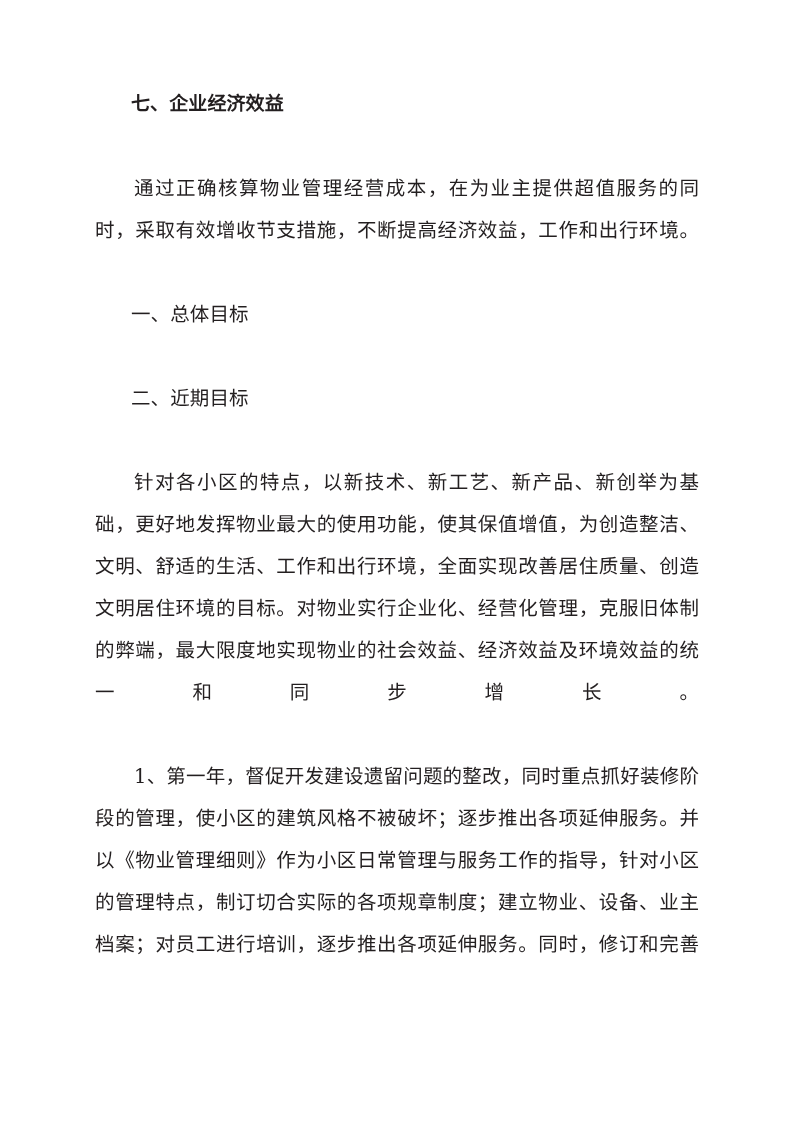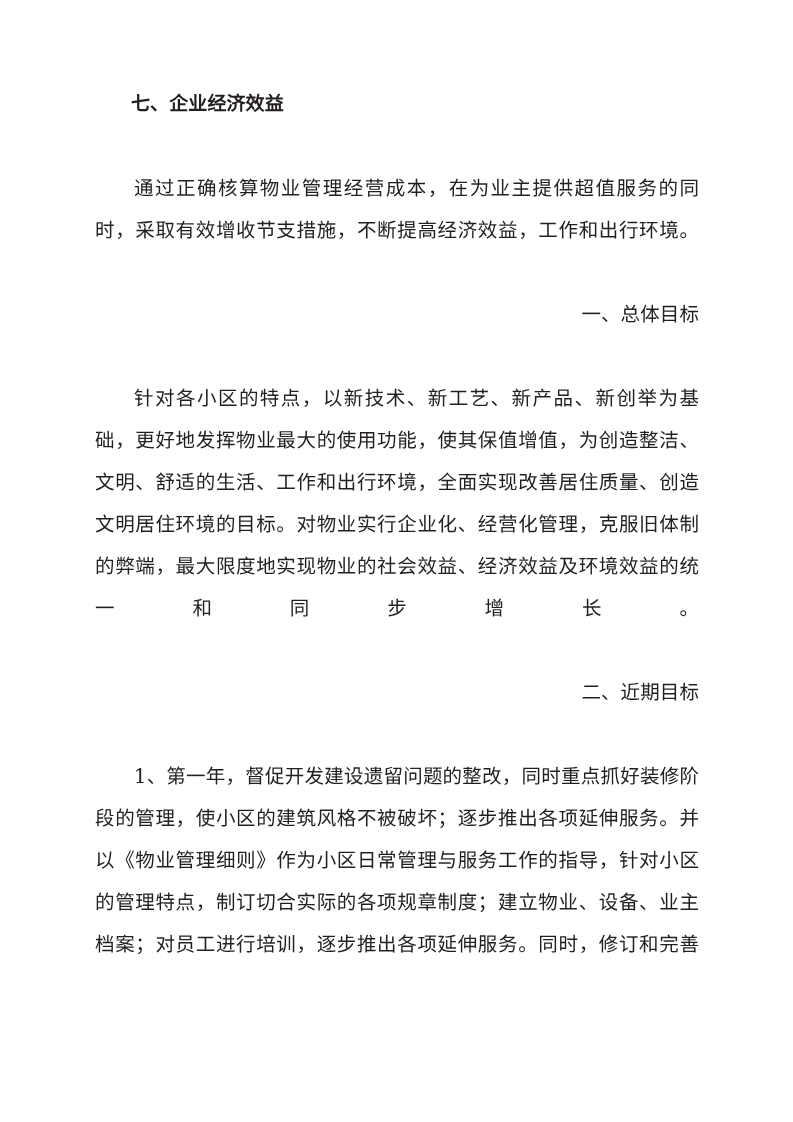--- a/index.html
+++ b/index.html
@@ -56,21 +56,21 @@
     text-indent: 0;
     font-size: 19.5px;
     line-height: 42px;
     margin: 2px 0 0 0;
   }
 
   
   .heading-sub {
     font-weight: normal;
     text-indent: 36px;
-    text-align: right;
+    text-align: left;
     line-height: 42px;
     margin: 0;
   }
 
   
   .body-para {
     text-indent: 39px;
     line-height: 42px;
     margin: 0;
   }
@@ -95,20 +95,20 @@
 <div class="page">
   <div class="content">
 
     <p class="doc-text heading-numbered">七、企业经济效益</p>
 
     <p class="doc-text body-para">通过正确核算物业管理经营成本，在为业主提供超值服务的同时，采取有效增收节支措施，不断提高经济效益，工作和出行环境。</p>
 
 
     <p class="doc-text heading-sub">一、总体目标</p>
 
+    <p class="doc-text heading-sub">二、近期目标</p>
+
     <p class="doc-text body-para">针对各小区的特点，以新技术、新工艺、新产品、新创举为基础，更好地发挥物业最大的使用功能，使其保值增值，为创造整洁、文明、舒适的生活、工作和出行环境，全面实现改善居住质量、创造文明居住环境的目标。对物业实行企业化、经营化管理，克服旧体制的弊端，最大限度地实现物业的社会效益、经济效益及环境效益的统一和同步增长。</p>
-
-    <p class="doc-text heading-sub">二、近期目标</p>
 
     <p class="doc-text list-para">1、第一年，督促开发建设遗留问题的整改，同时重点抓好装修阶段的管理，使小区的建筑风格不被破坏；逐步推出各项延伸服务。并以《物业管理细则》作为小区日常管理与服务工作的指导，针对小区的管理特点，制订切合实际的各项规章制度；建立物业、设备、业主档案；对员工进行培训，逐步推出各项延伸服务。同时，修订和完善各项管理规章制度，使之趋于科学化、合理化。</p>
 
   </div>
 </div>
 
 </body></html>

